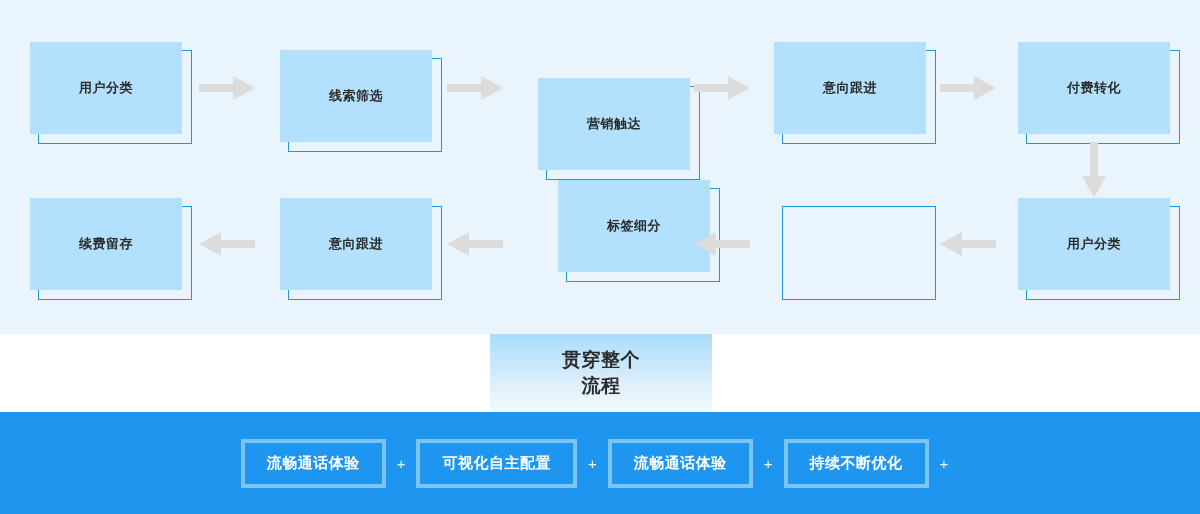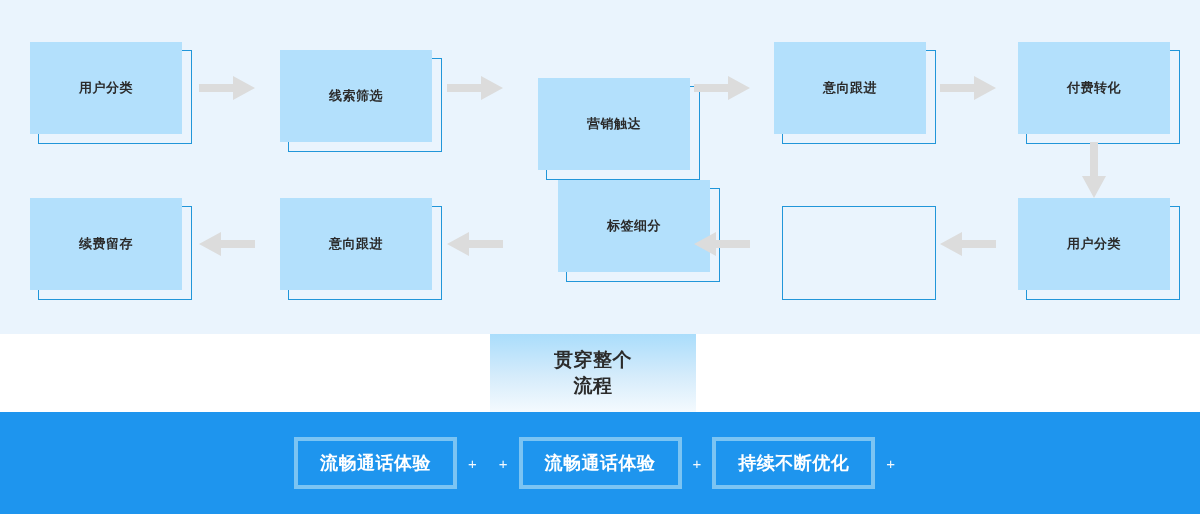--- a/index.html
+++ b/index.html
@@ -84,21 +84,21 @@
     height: 56px;
     display: block;
   }
   .arrow-shape { fill: #dcdcdc; }
 
   
   .center-card {
     position: absolute;
     left: 490px;
     top: 334px;
-    width: 206px;
+    width: 222px;
     height: 78px;
     background: linear-gradient(180deg, #aaddfb 0%, #d6ecfb 55%, #f4fafe 100%);
     display: flex;
     align-items: center;
     justify-content: center;
     text-align: center;
     color: #2b2b2b;
     font-size: 19px;
     font-weight: 700;
     line-height: 1.35;
@@ -114,21 +114,21 @@
     height: 102px;
     background: #1e95ee;
     display: flex;
     align-items: center;
     justify-content: center;
   }
   .feature-pill {
     box-sizing: border-box;
     border: 4px solid #7bc4f3;
     color: #ffffff;
-    font-size: 18px;
+    font-size: 15px;
     font-weight: 700;
     letter-spacing: 0.5px;
     padding: 13px 22px;
     white-space: nowrap;
     line-height: 1;
     background: transparent;
     font-family: Liberation Serif, serif;
   }
   .feature-plus {
     color: #ffffff;
@@ -236,20 +236,21 @@
       </svg>
     </div>
 
   <div class="center-card">
     <span id="center-label">贯穿整个<br>流程</span>
   </div>
 
   <div class="feature-bar" id="feature-bar">
       <div class="feature-pill"><span>流畅通话体验</span></div>
       <span class="feature-plus">+</span>
+      <div class="feature-pill"><span>可视化自主配置</span></div>
       <span class="feature-plus">+</span>
       <div class="feature-pill"><span>流畅通话体验</span></div>
       <span class="feature-plus">+</span>
       <div class="feature-pill"><span>持续不断优化</span></div>
       <span class="feature-plus">+</span>
     </div>
 
 </div>
 
 </body></html>

